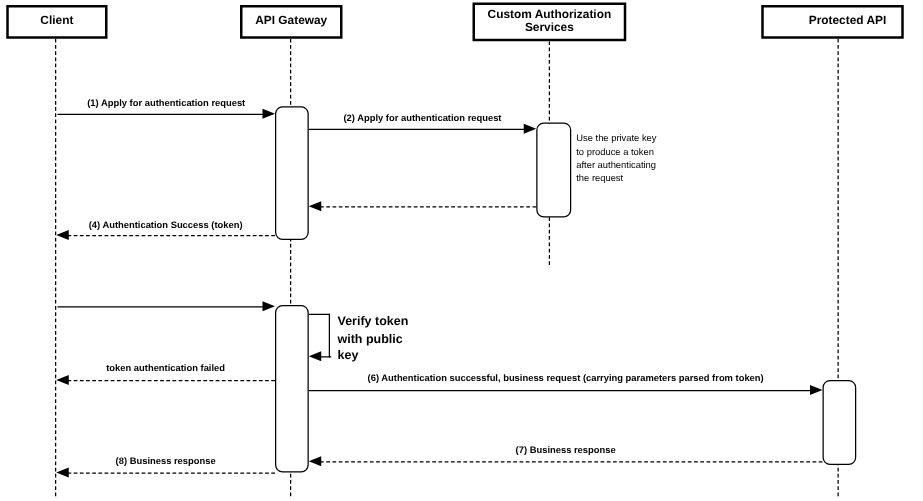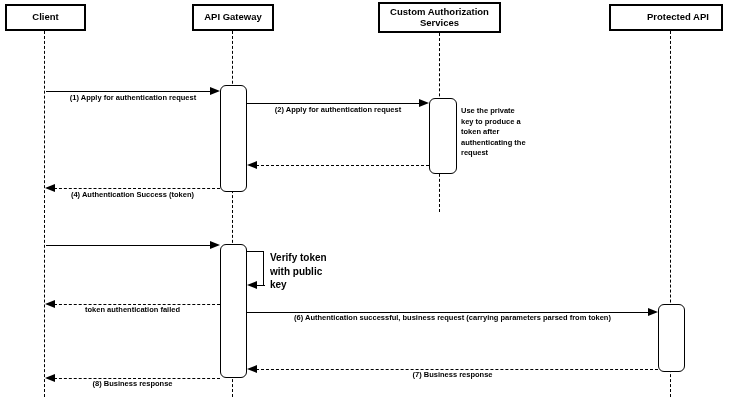--- a/index.html
+++ b/index.html
@@ -28,26 +28,26 @@
     border-top:4.5px solid transparent; border-bottom:4.5px solid transparent;
     border-left:10px solid #000;
   }
   .arr-l {
     position:absolute; width:0; height:0; z-index:4;
     border-top:4.5px solid transparent; border-bottom:4.5px solid transparent;
     border-right:10px solid #000;
   }
   .msg-label {
     position:absolute; font-size:7.5px; font-weight:bold; white-space:nowrap;
-    text-align:center; line-height:1.2; z-index:4;margin-top:15px;
+    text-align:center; line-height:1.2; z-index:4;
   }
   .self-label { position:absolute; font-size:10px; font-weight:bold;
     text-align:left; line-height:1.35; white-space:pre-line; z-index:4; }
   .note {
-    position:absolute; font-size:7.5px; font-weight:bold; line-height:1.4;
+    position:absolute; font-size:7.5px; font-weight:normal; line-height:1.4;
     text-align:left; z-index:4;
   }
 </style>
 </head>
 <body>
 
 <div class="diagram">
 
   <div class="lifeline" style="left:44px; top:31px; height:366px;"></div>
   <div class="lifeline" style="left:232px; top:31px; height:366px;"></div>

